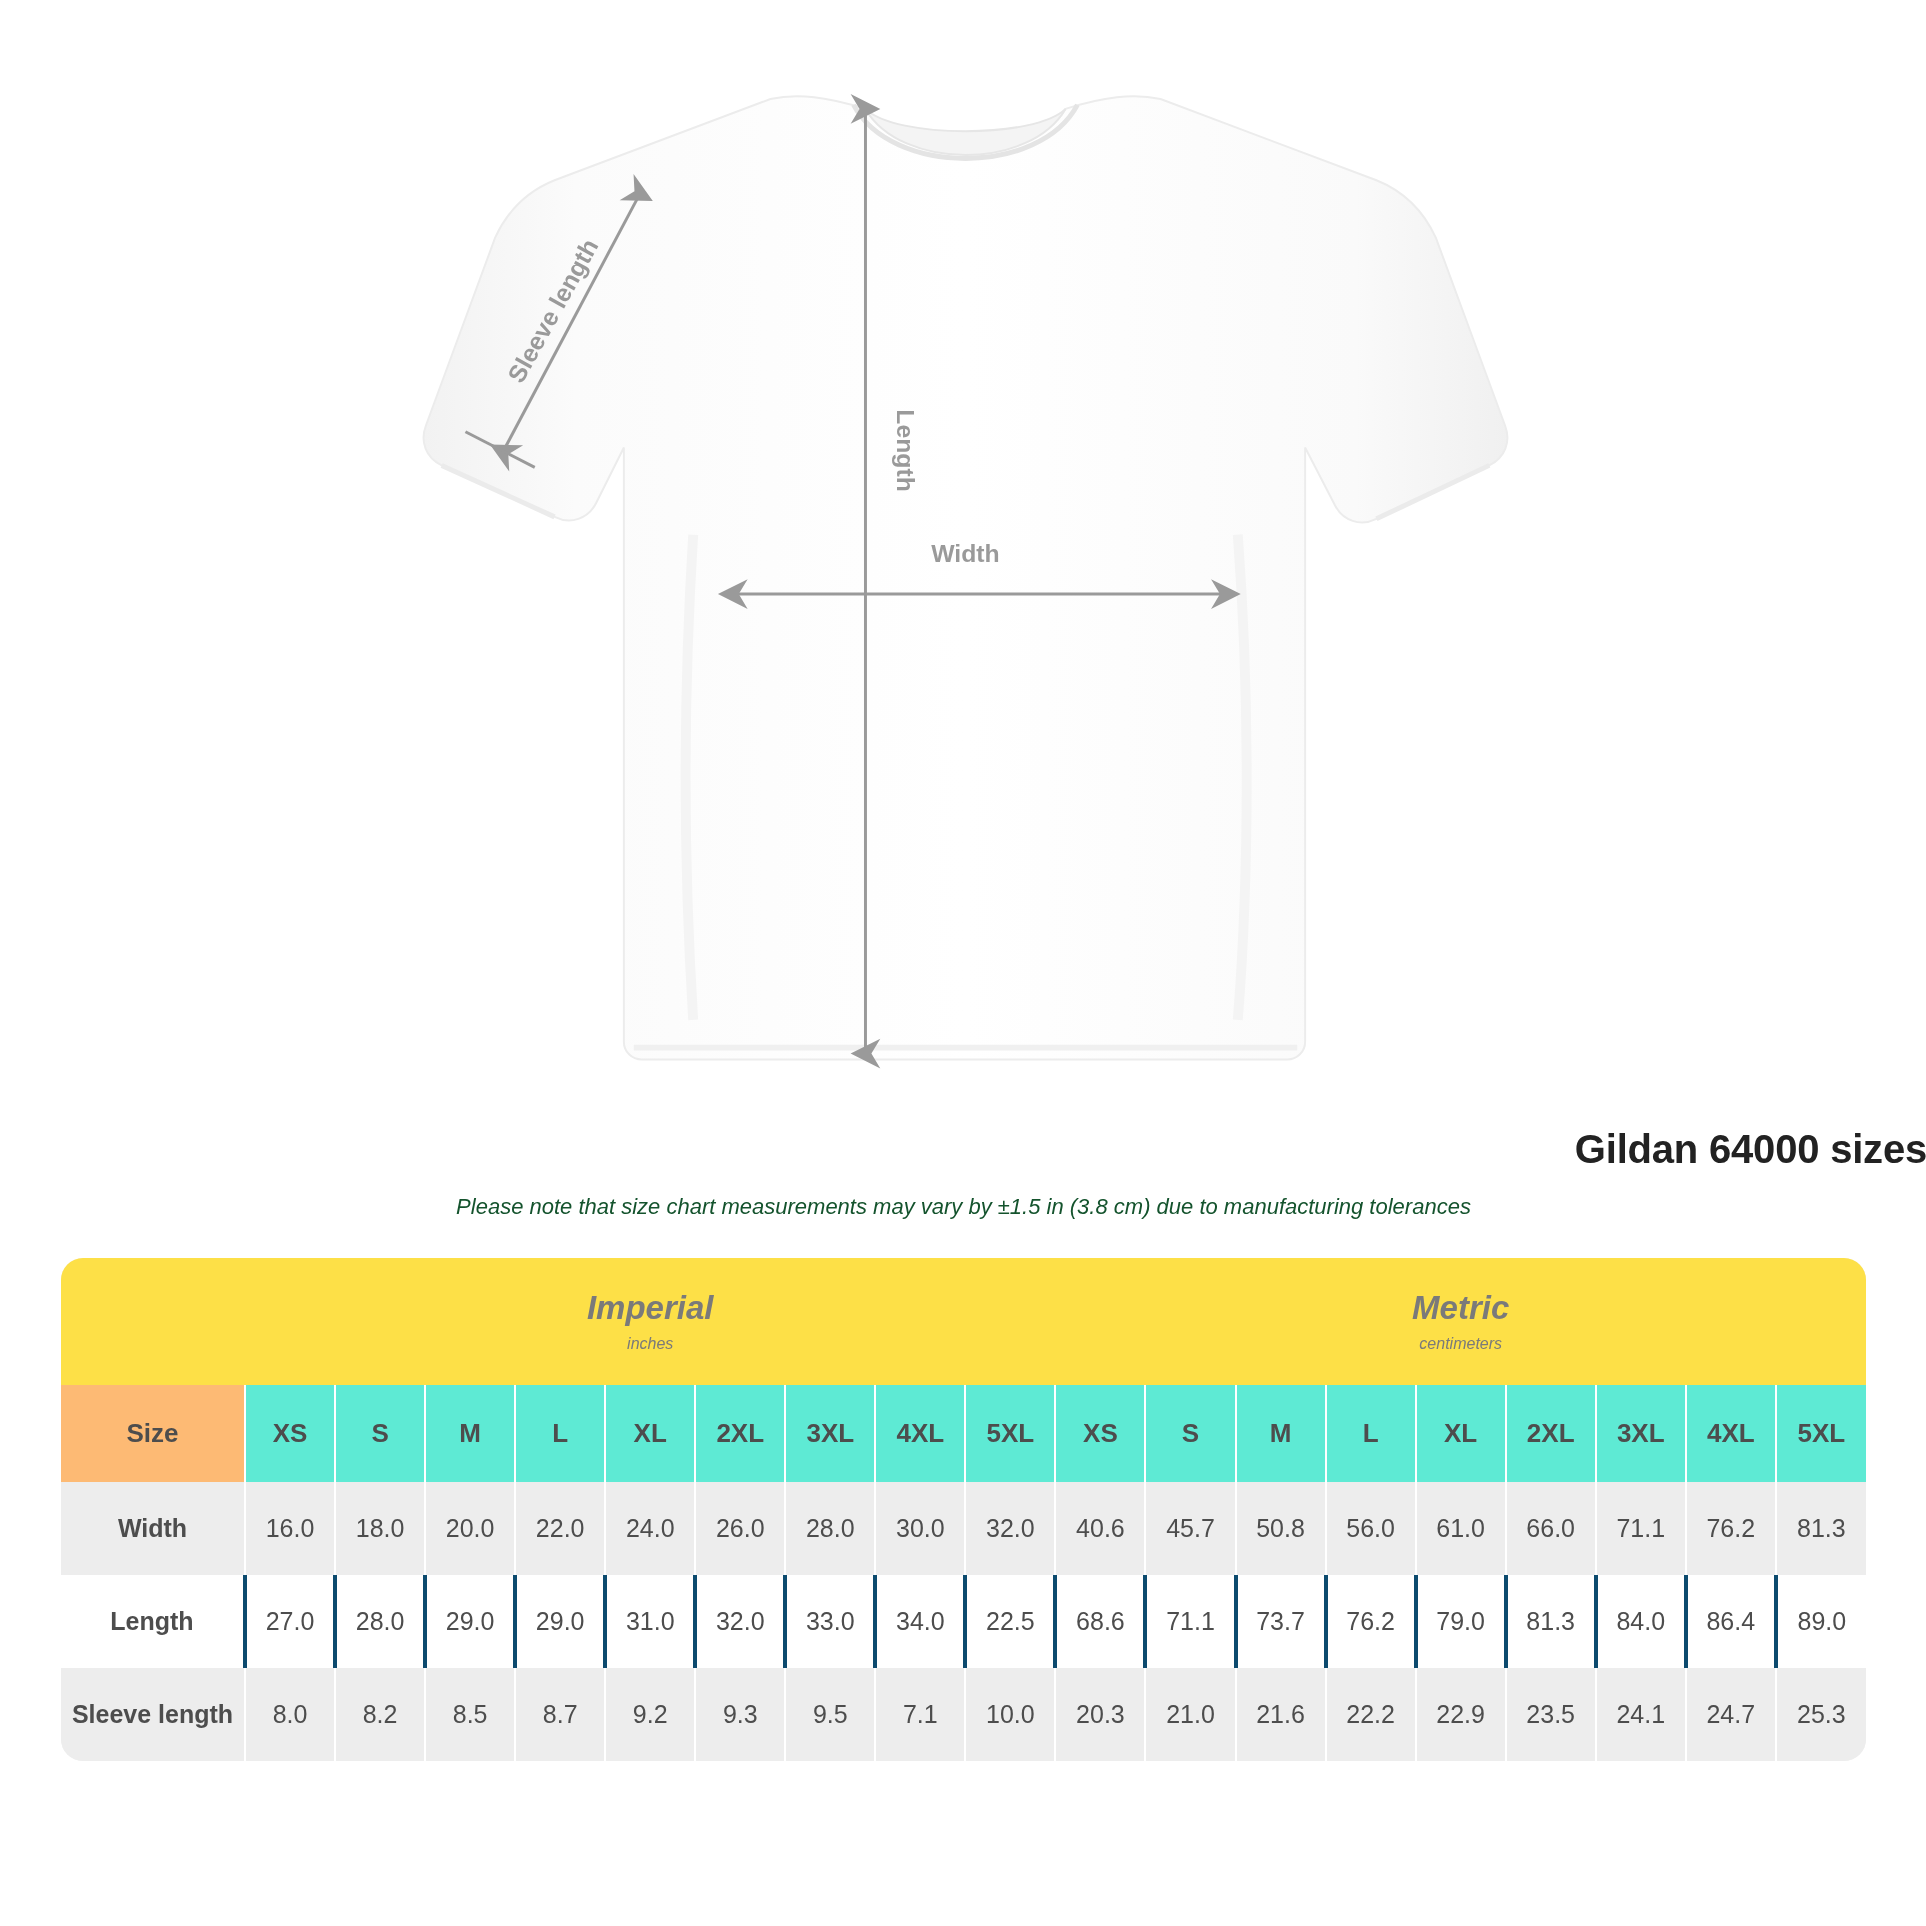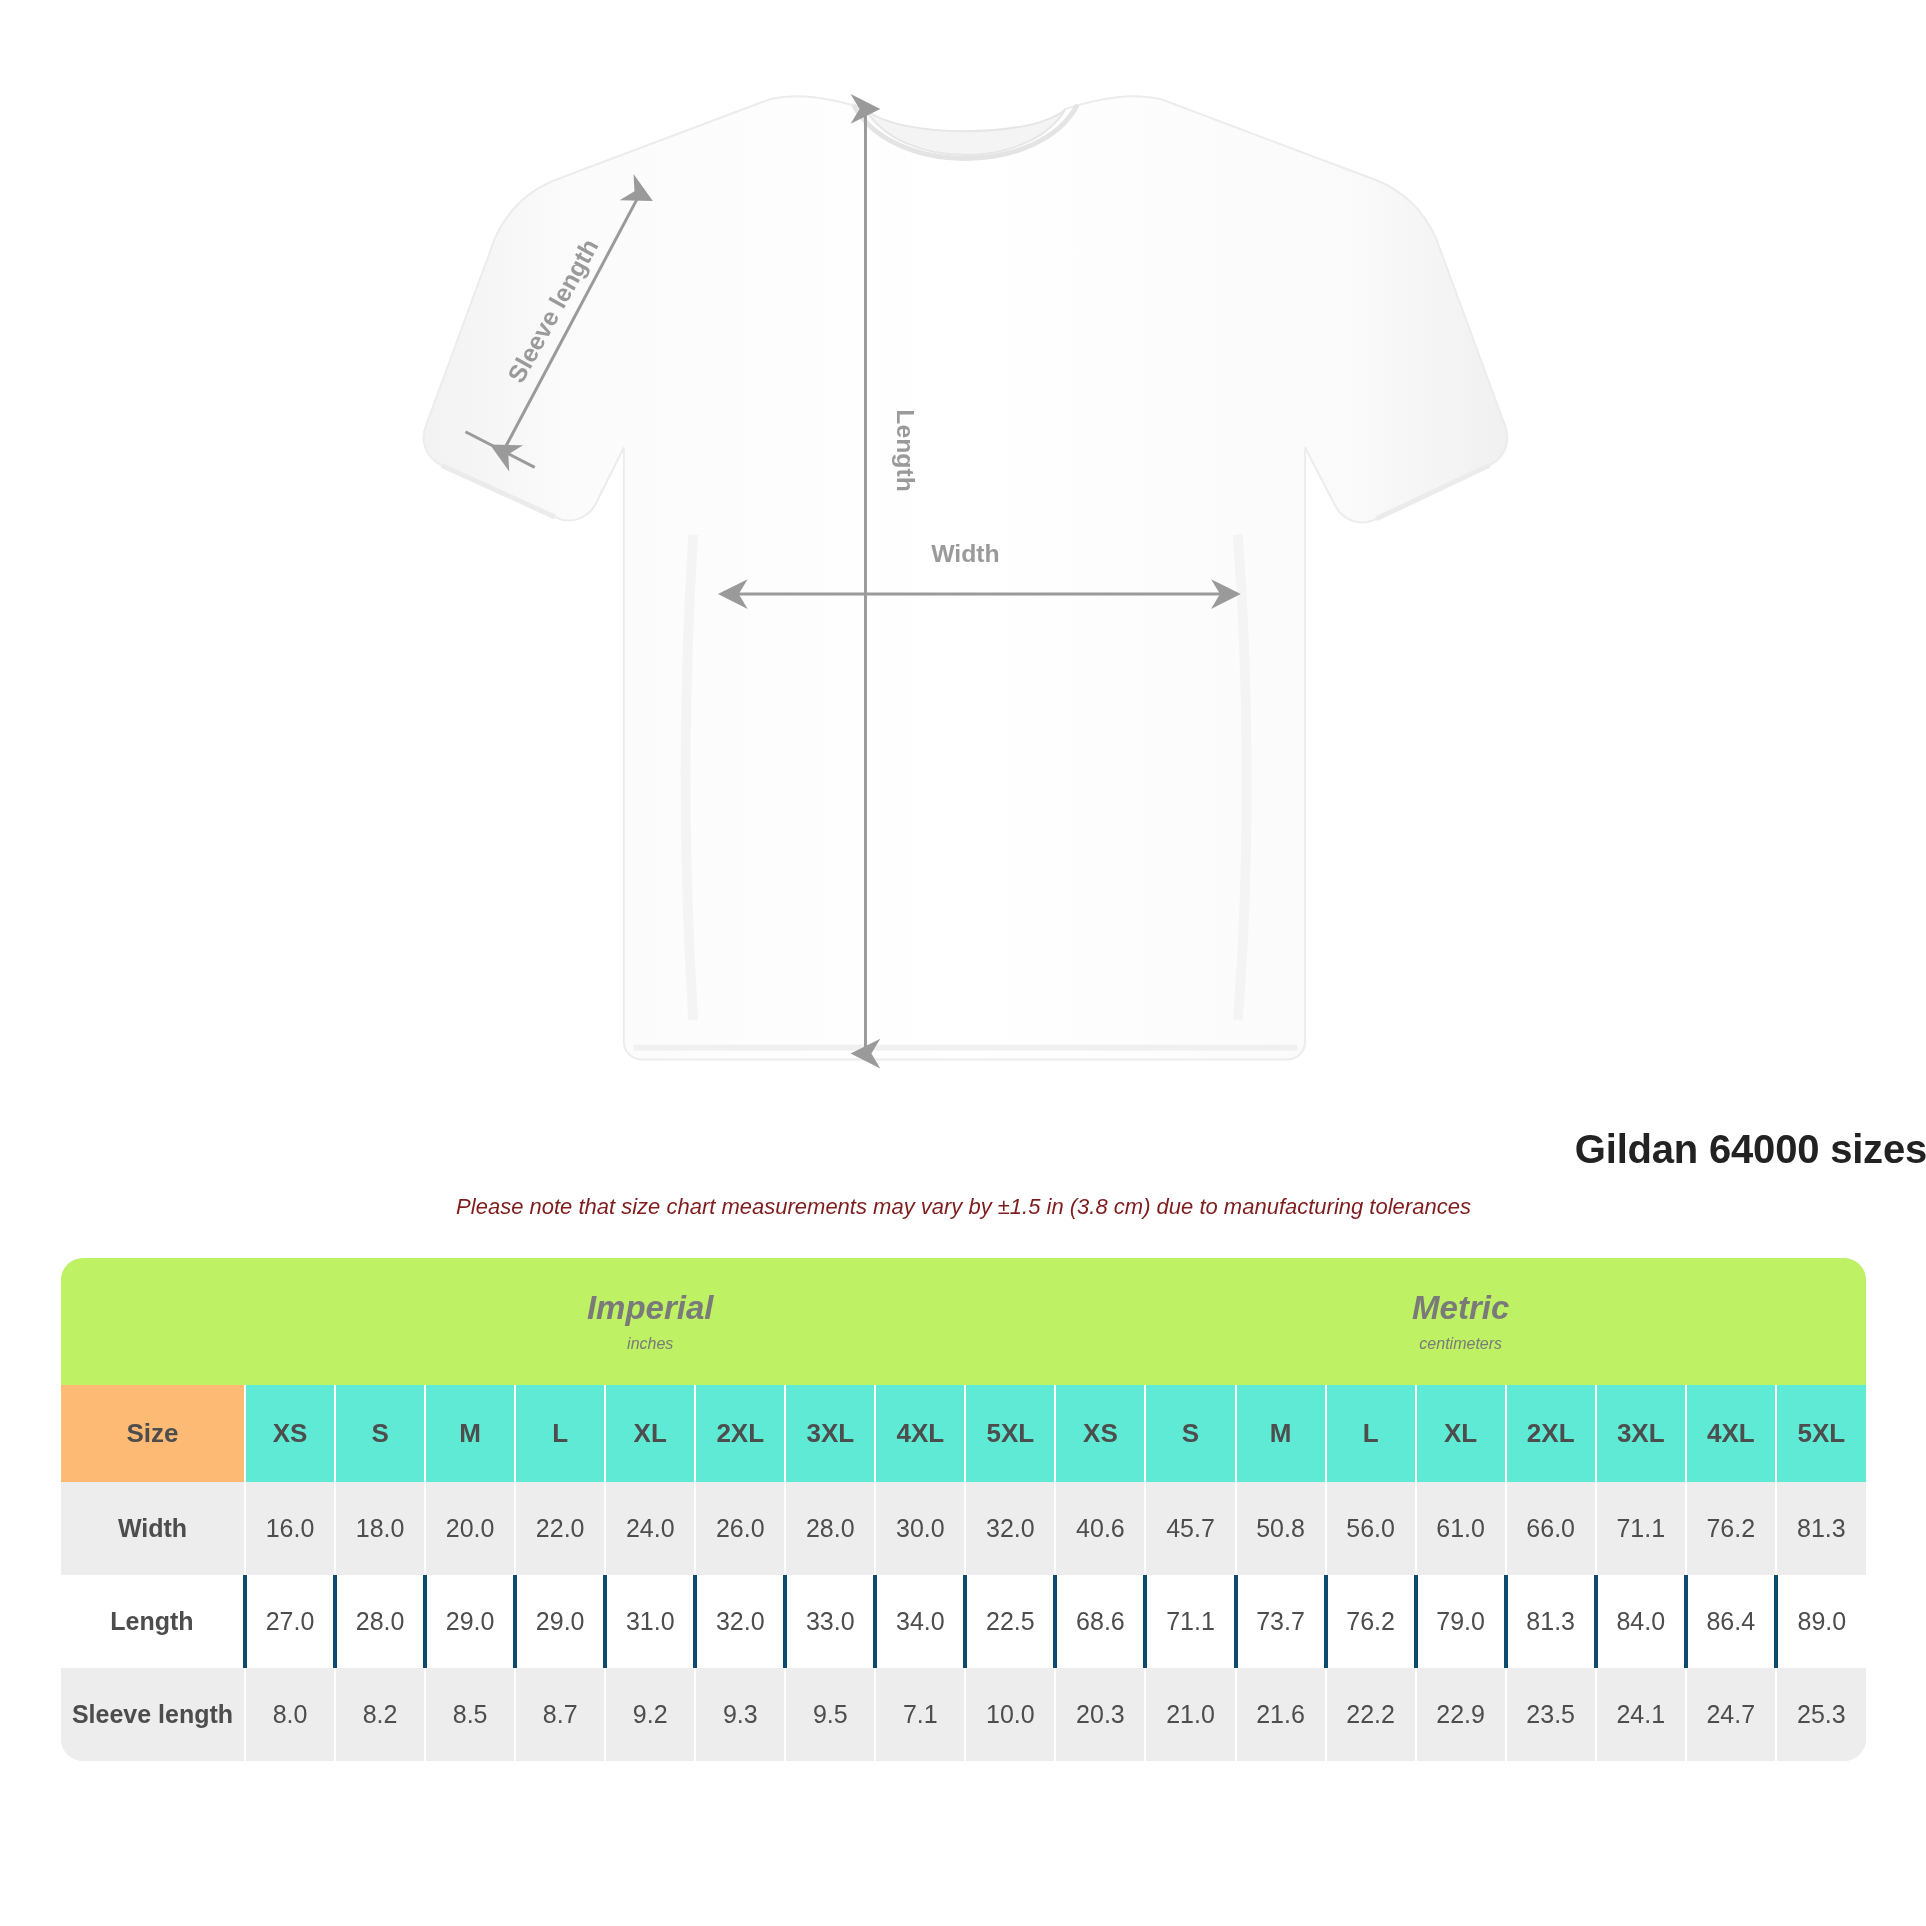--- a/index.html
+++ b/index.html
@@ -40,21 +40,21 @@
   .chart-title {
     font-size: 40px;
     font-weight: bold;
     color: #222222;
     letter-spacing: -0.2px;
     text-align: right;
   }
   .chart-note {
     font-size: 22px;
     font-style: italic;
-    color: #7f1d1d;
+    color: #14532d;
     margin-top: 22px;
   }
 
   
   .table-wrap {
     margin: 38px 61px 0 61px;
     border-radius: 22px;
     overflow: hidden;
     background: #eeeeee;
   }
@@ -64,21 +64,21 @@
     table-layout: fixed;
   }
   table.size-table td, table.size-table th {
     text-align: center;
     vertical-align: middle;
     font-size: 25px;
     color: #4d4d4d;
   }
   .unit-head {
     height: 127px;
-    background: #bef264;
+    background: #fde047;
   }
   .unit-system {
     font-size: 33px;
     font-weight: bold;
     font-style: italic;
     color: #7a7a7a;
     line-height: 1.1;
   }
   .unit-name {
     font-size: 16px;

